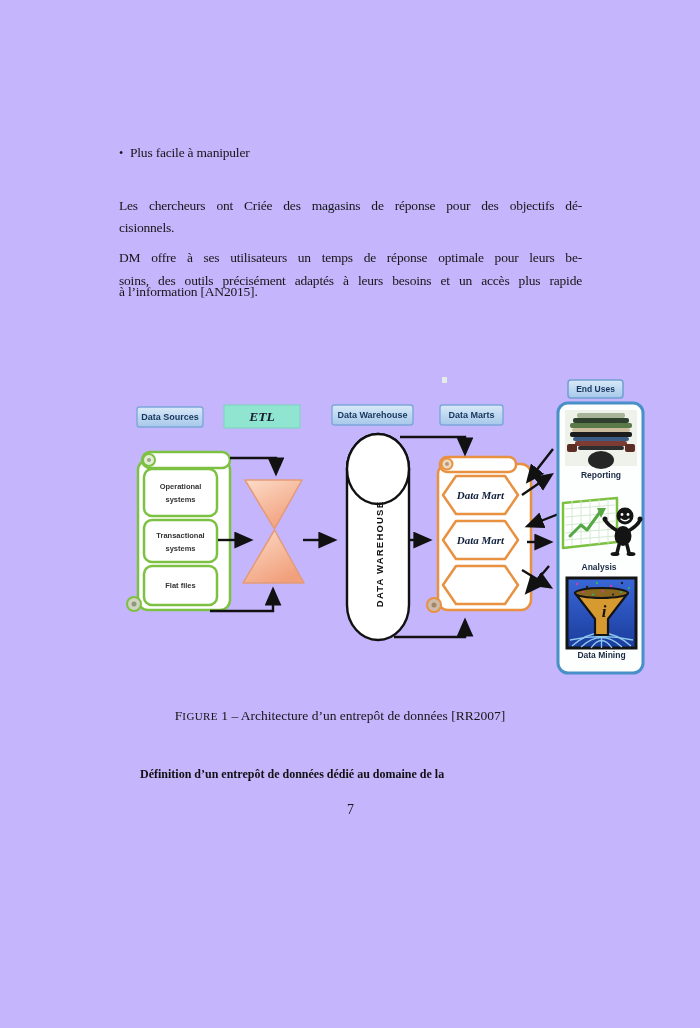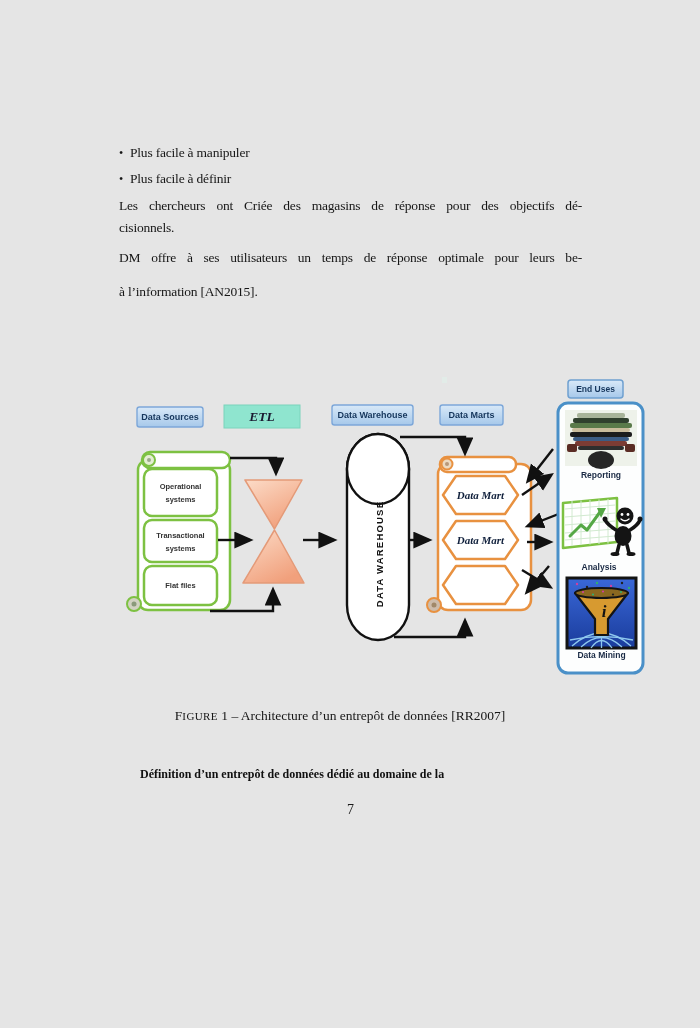--- a/index.html
+++ b/index.html
@@ -1,17 +1,17 @@
 <!DOCTYPE html>
 <html><head>
 <meta charset="utf-8">
 <style>
   html,body{margin:0;padding:0;}
   #page{
-    position:relative; width:700px; height:1028px; background:#e5e5e5;
+    position:relative; width:700px; height:1028px; background:#c4b5fd;
     font-family:"Liberation Serif","DejaVu Serif",serif; color:#1a1a1a; overflow:hidden;
   }
   .line{
     position:absolute; left:119px; width:463px; font-size:13.5px; letter-spacing:-0.2px;
     white-space:nowrap; color:#161616;
   }
   .just{ text-align:justify; text-align-last:justify; }
   .bullet-dot{ display:inline-block; margin-right:7px; font-size:12px; }
   .caption{
     position:absolute; left:0; width:680px; text-align:center; font-size:13.5px; color:#161616;
@@ -29,24 +29,24 @@
   .etltxt{ font-family:"Liberation Serif",serif; font-style:italic; font-weight:bold; font-size:13.5px; fill:#1a1a30; }
   .dwtxt{ font-size:9.5px; font-weight:bold; fill:#111; letter-spacing:1.2px; }
   .icolbl{ font-size:8.5px; font-weight:bold; fill:#1a2a44; }
 </style>
 </head>
 <body>
 
 <div id="page">
 
   <div class="line" style="top:145px"><span class="bullet-dot">•</span><span>Plus facile à manipuler</span></div>
-  <div class="line" style="top:171px"><span class="bullet-dot">•</span><span>Plus facile à définir</span></div>
   <div class="line just" style="top:198px">Les chercheurs ont Criée des magasins de réponse pour des objectifs dé-</div>
   <div class="line just" style="top:250px">DM offre à ses utilisateurs un temps de réponse optimale pour leurs be-</div>
   <div class="line" style="top:220px">cisionnels.</div>
+  <div class="line just" style="top:273px">soins, des outils précisément adaptés à leurs besoins et un accès plus rapide</div>
   <div class="line" style="top:284px">à l’information [AN2015].</div>
 
   <svg style="position:absolute;left:118px;top:372px" width="532" height="312" viewBox="0 0 532 312">
     <defs>
       <linearGradient id="bluebox" x1="0" y1="0" x2="0" y2="1">
         <stop offset="0" stop-color="#d9e9f8"></stop>
           <stop offset="1" stop-color="#a6c8ea"></stop>
       </linearGradient>
       <linearGradient id="hg" x1="0" y1="0" x2="0.6" y2="1">
         <stop offset="0" stop-color="#fcdcc8"></stop>

